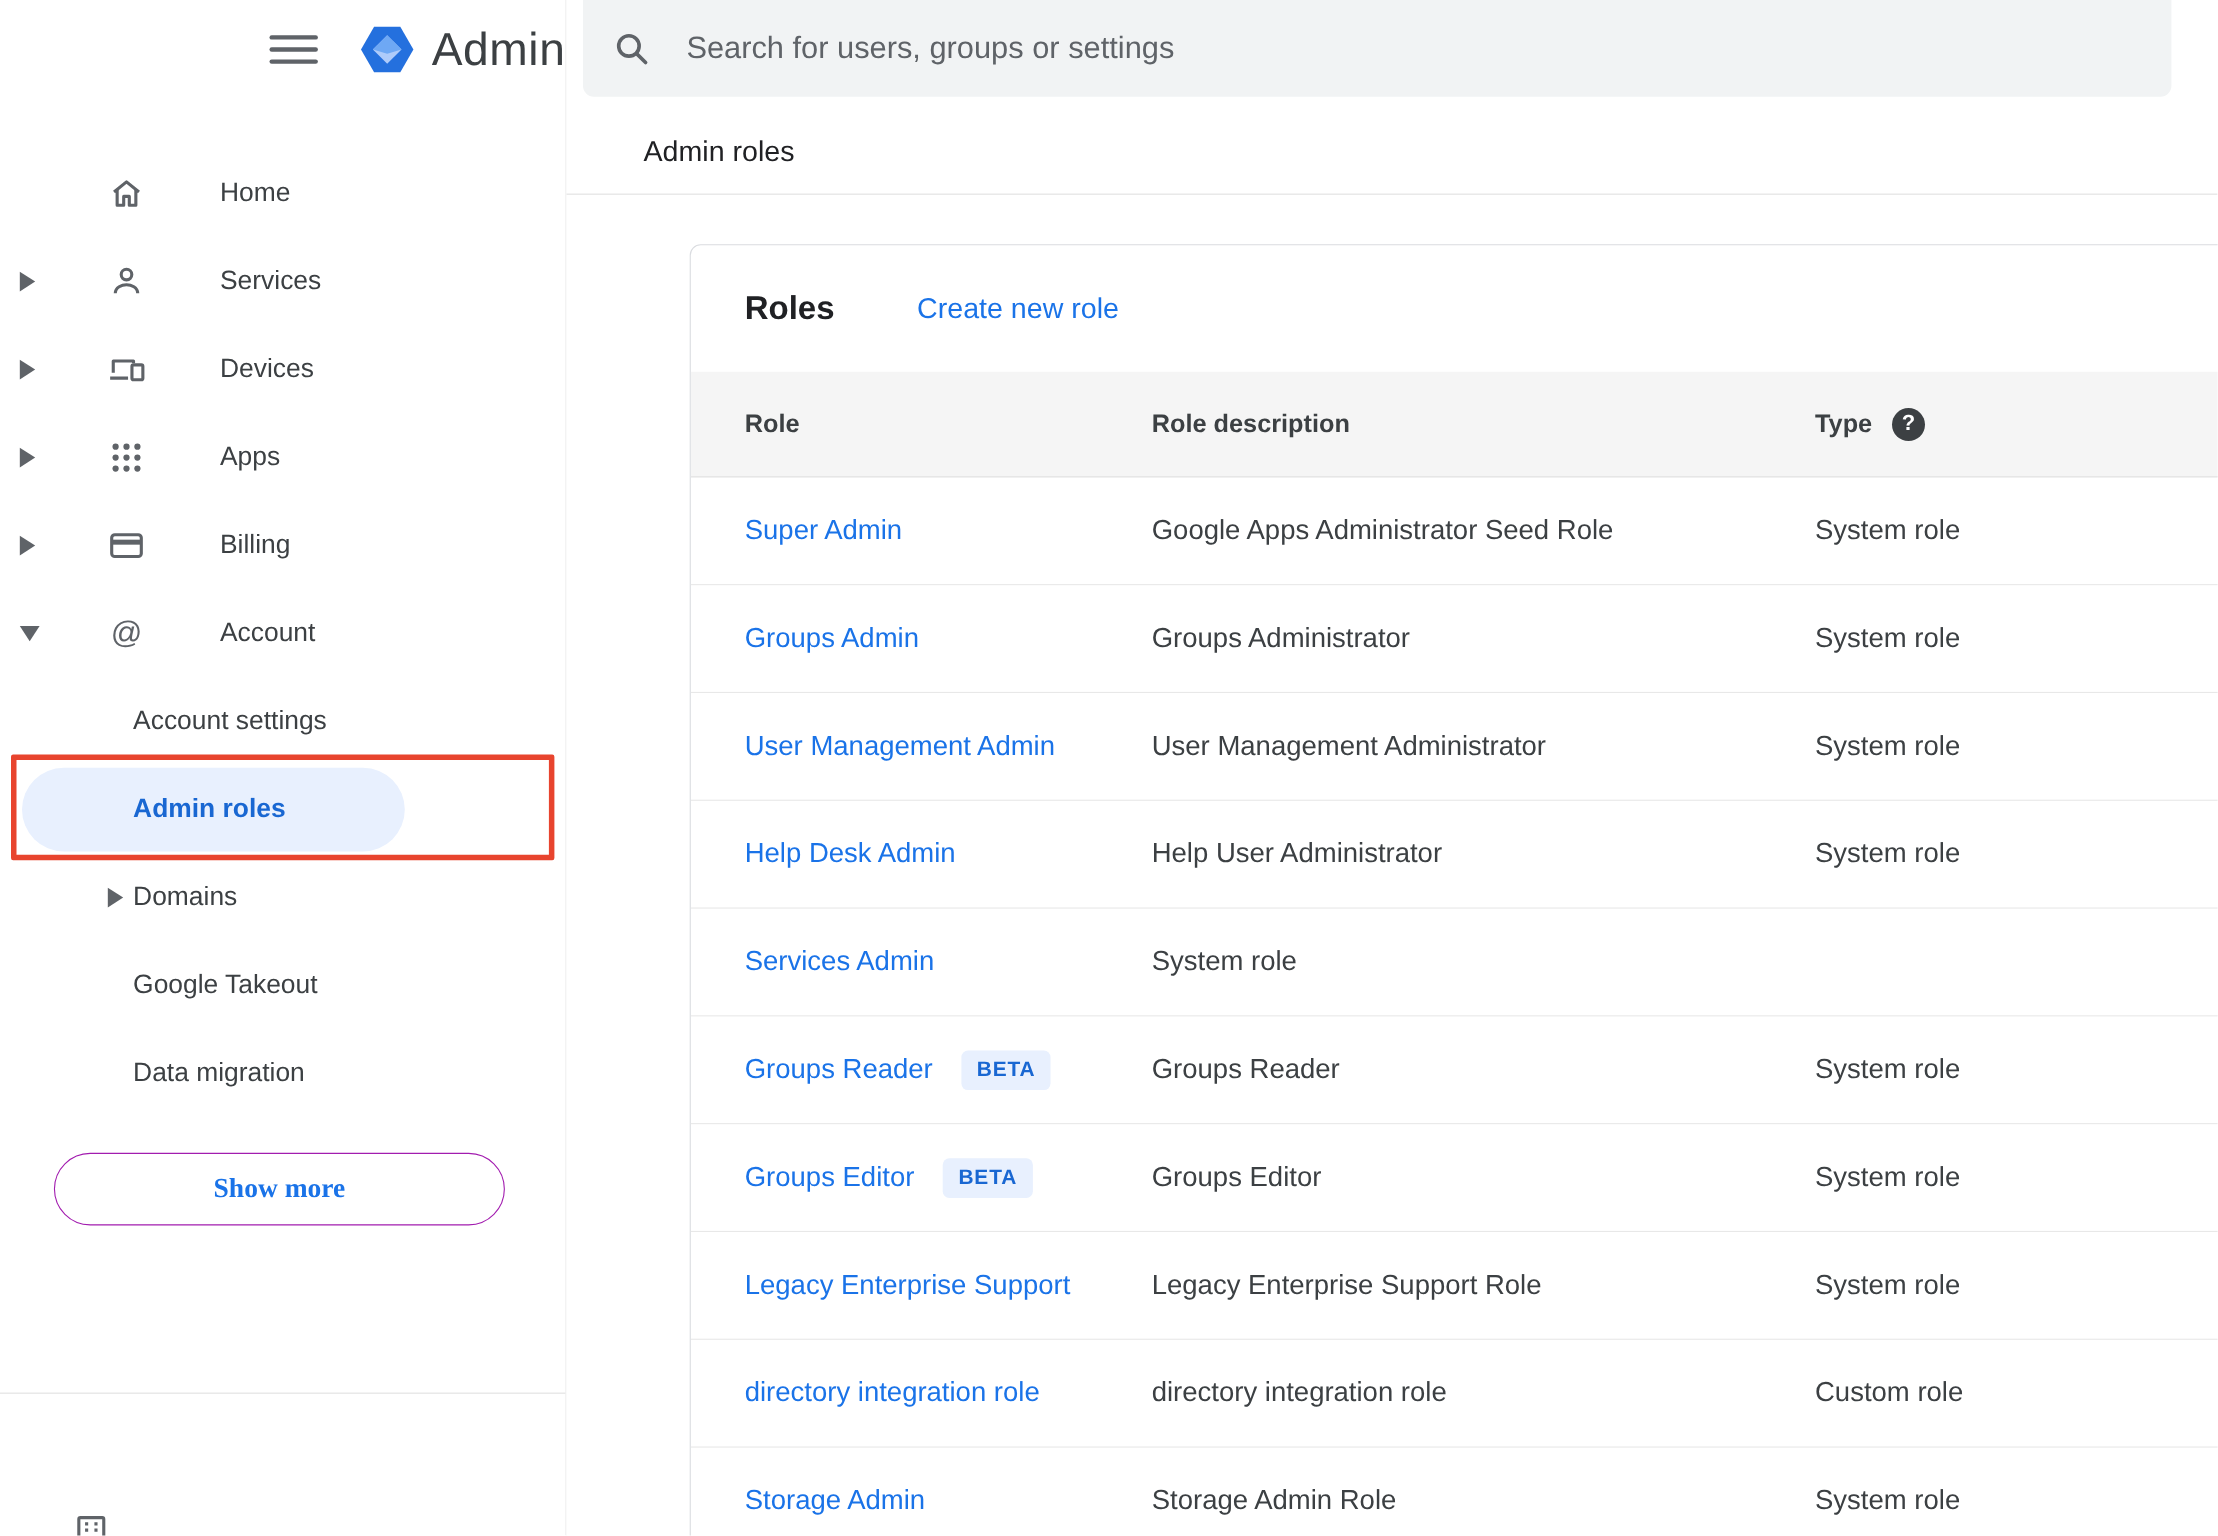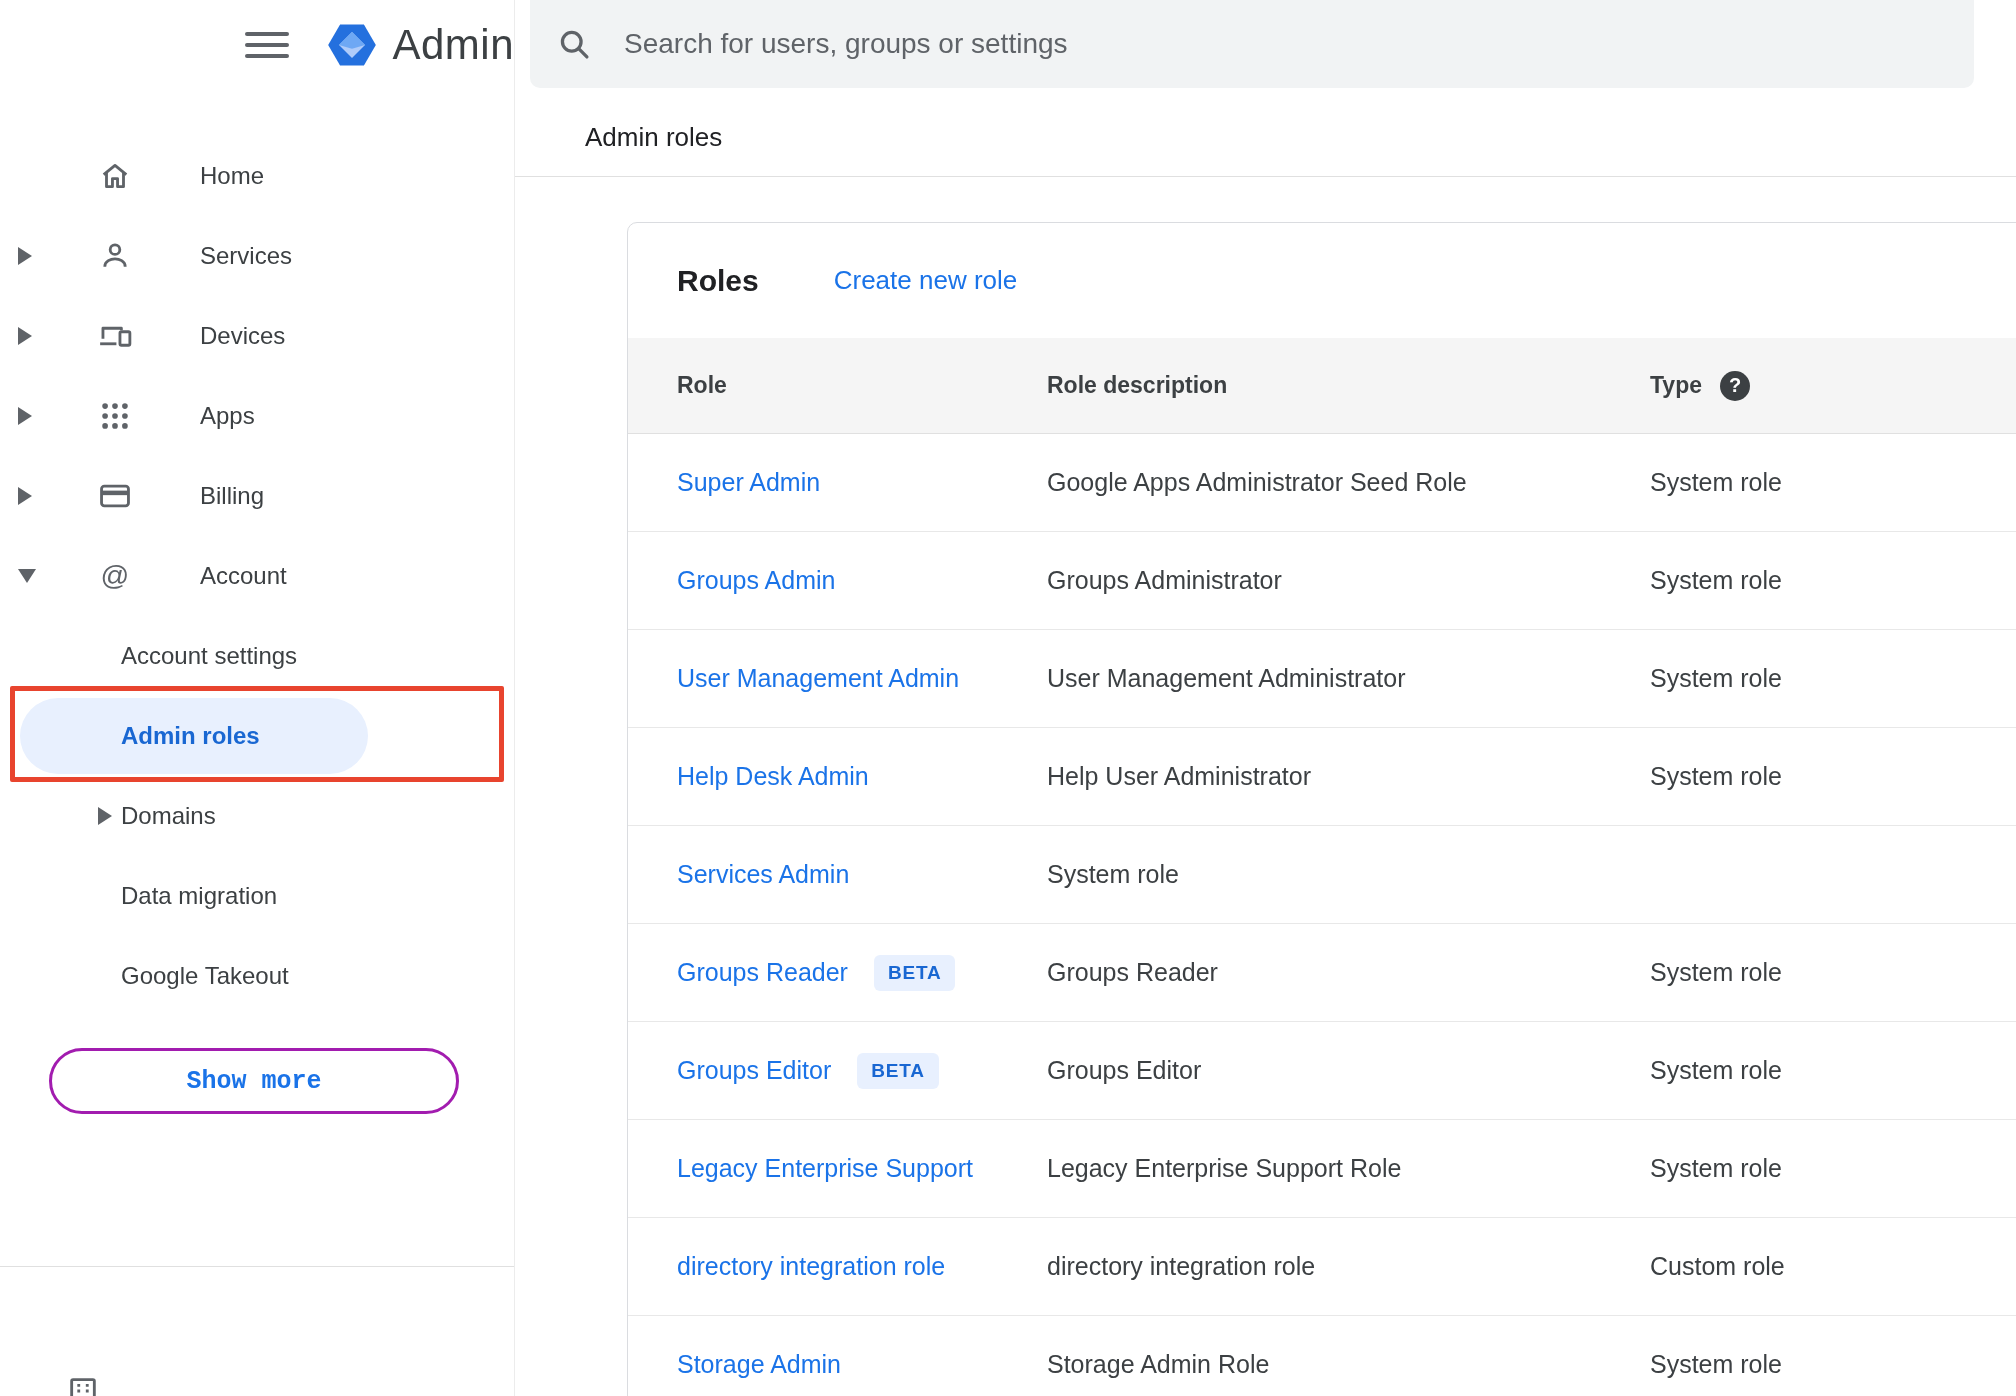--- a/index.html
+++ b/index.html
@@ -26,23 +26,23 @@
   .nav-label { margin-left:24px; font-size:24px; color:var(--text-secondary,#3c4043); }
 
   .nav-sub-item { position:relative; height:80px; display:flex; align-items:center; padding-left:121px; cursor:pointer; }
   .nav-sub-item .nav-label { margin-left:0; position:relative; z-index:2; }
   .nav-sub-item .sub-chev { position:absolute; left:98px; z-index:2; display:flex; align-items:center; }
   .nav-sub-item.active::before { content:""; position:absolute; left:20px; top:2px;
     width:348px; height:76px; border-radius:38px; background:var(--active-pill-bg,#e8f0fe); z-index:1; }
   .nav-sub-item.active .nav-label { color:var(--active-blue,#1967d2); font-weight:bold; }
 
   .show-more { position:absolute; left:49px; top:1048px; width:410px; height:66px;
-    background:#fff; border:3px solid #a21caf; border-radius:34px;
+    background:#fff; border:1px solid #a21caf; border-radius:34px;
     color:var(--accent-blue,#1a73e8); font-size:25px; font-weight:bold;
-    font-family:Liberation Mono, monospace; cursor:pointer; }
+    font-family:Liberation Serif, serif; cursor:pointer; }
   .sidebar-divider { position:absolute; left:0; top:1266px; width:514px; height:1px; background:var(--divider,#e0e0e0); }
   .sidebar-bottom-icon { position:absolute; left:66px; top:1374px; }
 
   
   .annotation-box { position:absolute; left:10px; top:686px; width:494px; height:96px;
     border:5px solid var(--annotation-red,#e8442e); border-radius:2px; z-index:50; pointer-events:none; }
 
   
   .main { position:absolute; left:515px; top:0; right:0; bottom:0; background:#fff; }
   .search-bar { position:absolute; left:15px; top:0; width:1444px; height:88px;
@@ -180,24 +180,24 @@
       <div class="nav-sub-item active">
         <span class="nav-label">Admin roles</span>
       </div>
       <div class="nav-sub-item">
         <span class="sub-chev">
           <span class="chev right"></span>
         </span>
         <span class="nav-label">Domains</span>
       </div>
       <div class="nav-sub-item">
+        <span class="nav-label">Google Takeout</span>
+      </div>
+      <div class="nav-sub-item">
         <span class="nav-label">Data migration</span>
-      </div>
-      <div class="nav-sub-item">
-        <span class="nav-label">Google Takeout</span>
       </div>
     </nav>
 
   <button class="show-more">Show more</button>
   <div class="sidebar-divider"></div>
   <div class="sidebar-bottom-icon">
     <svg width="34" height="34" viewBox="0 0 24 24" fill="none" stroke="#5f6368" stroke-width="2">
       <rect x="4" y="4" width="16" height="18" rx="1"></rect>
       <path d="M8 8h2M14 8h2M8 12h2M14 12h2"></path>
     </svg>

